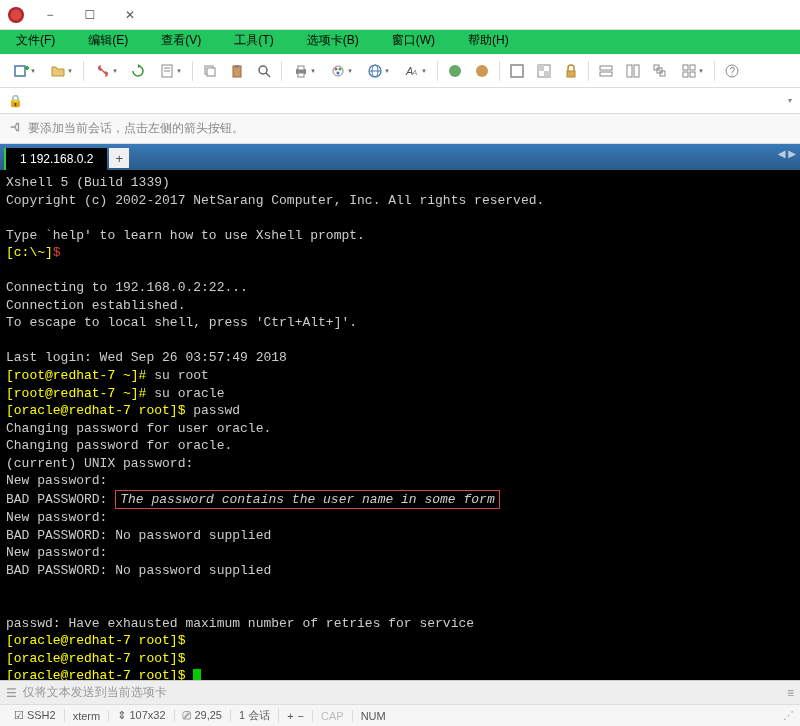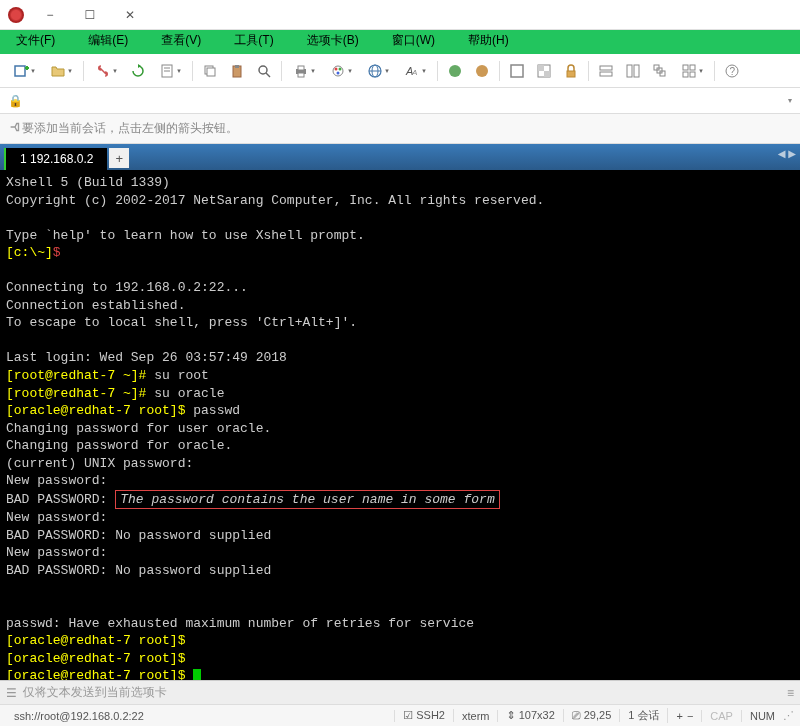--- a/index.html
+++ b/index.html
@@ -10,21 +10,21 @@
 .titlebar .win-btn { width: 40px; height: 28px; display: flex; align-items: center; justify-content: center; color: #555; cursor: pointer; }
 .menubar { height: 24px; background: #22c55e; display: flex; align-items: flex-start; padding: 0 8px; gap: 17px; }
 .menubar .menu-item { padding: 2px 8px; cursor: pointer; font-size: 12px; }
 .toolbar { height: 34px; background: #fff; border-bottom: 1px solid #ddd; display: flex; align-items: center; padding: 0 6px; gap: 1px; }
 .tool-btn { width: 26px; height: 26px; display: flex; align-items: center; justify-content: center; cursor: pointer; border-radius: 2px; position: relative; }
 .tool-btn.with-drop { width: 36px; }
 .tool-btn .drop { font-size: 7px; color: #666; margin-left: 2px; }
 .tool-sep { width: 1px; height: 20px; background: #ddd; margin: 0 3px; }
 .addressbar { height: 26px; background: #fff; border-bottom: 1px solid #ddd; display: flex; align-items: center; padding: 0 8px; color: #888; font-size: 12px; gap: 6px; }
 .addressbar .lock { color: #aaa; }
-.infobar { height: 30px; background: #f8f8f8; border-bottom: 1px solid #ddd; display: flex; align-items: center; padding: 0 8px; color: #888; font-size: 12px; }
+.infobar { height: 30px; background: #f8f8f8; border-bottom: 1px solid #ddd; display: flex; align-items: center; padding: 0 8px; color: #888; font-size: 12px; gap: 6px; }
 .tabbar { height: 26px; background: linear-gradient(#3a7ab8, #2a5a8a); display: flex; align-items: flex-end; padding: 0 4px; position: relative; }
 .tabbar .tab { height: 22px; padding: 0 14px; background: #3a7ab8; color: #fff; display: flex; align-items: center; font-size: 12px; cursor: pointer; border-left: 2px solid #3c3; margin-right: 2px; }
 .tabbar .tab.active { background: #000; }
 .tabbar .tab-add { width: 20px; height: 20px; background: #f0f0f0; display: flex; align-items: center; justify-content: center; cursor: pointer; font-size: 13px; color: #555; margin-bottom: 2px; }
 .tabbar .tab-nav { position: absolute; right: 4px; top: 4px; color: #bcd; font-size: 10px; display: flex; gap: 4px; }
 .terminal { flex: 1; background: #000; color: #ccc; font-family: "Consolas", "Courier New", monospace; font-size: 13px; line-height: 1.35; padding: 4px 6px; white-space: pre; overflow: hidden; }
 .terminal .yellow { color: #ff0; }
 .terminal .red { color: #d44; }
 .terminal .boxed { border: 1px solid #d44; padding: 0 4px; display: inline-block; font-style: italic; }
 .terminal .cursor { display: inline-block; width: 8px; height: 14px; background: #0c0; vertical-align: middle; }
@@ -262,21 +262,20 @@
 </div>
 
 <div class="term-footer">
   <span>☰</span>
   <span>仅将文本发送到当前选项卡</span>
   <span class="spacer"></span>
   <span>≡</span>
 </div>
 
 <div class="statusbar">
-  <div class="cell" style="flex:1">ssh://root@192.168.0.2:22</div>
   <div class="cell"><span>☑</span> <span>SSH2</span></div>
   <div class="cell">xterm</div>
   <div class="cell"><span>⇕</span> <span>107x32</span></div>
   <div class="cell"><span>⎚</span> <span>29,25</span></div>
   <div class="cell">1 会话</div>
   <div class="cell" style="display:flex;gap:4px">
       <span>+</span>
       <span>−</span>
     </div>
   <div class="cell" style="color:#bbb">CAP</div>

